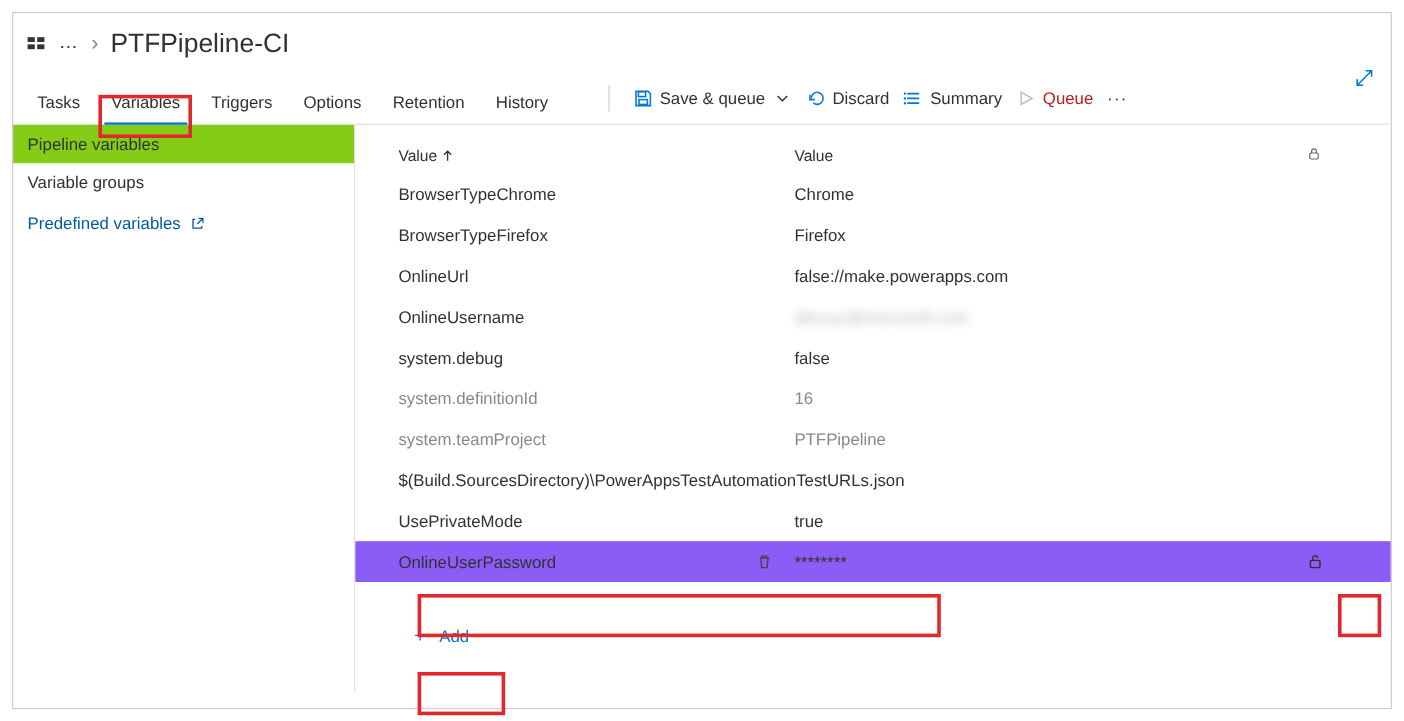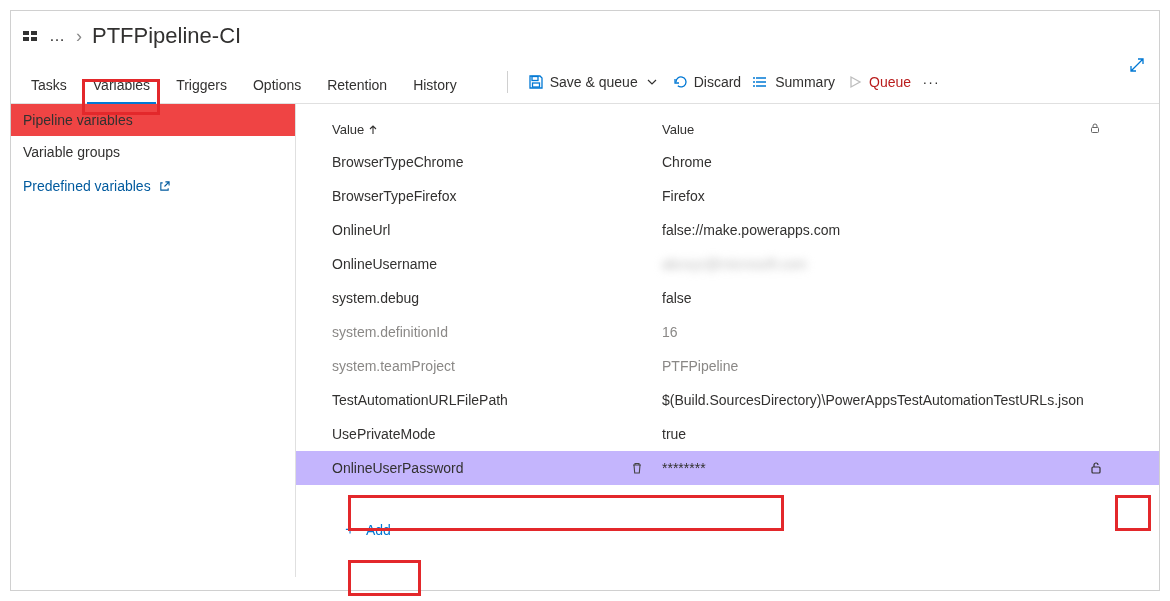--- a/index.html
+++ b/index.html
@@ -81,21 +81,21 @@
   .sidepanel {
     width: 285px;
     border-right: 1px solid #e0e0e0;
     padding-top:0;
   }
   .side-item {
     padding: 8px 12px;
     font-size: 14px;
     cursor:pointer;
   }
-  .side-item.active { background:#ef4444;padding-left:12px; }
+  .side-item.active { background:#84cc16;padding-left:12px; }
   .side-link { color:#005a9e; cursor:pointer; padding: 10px 12px; font-size:14px; display:inline-flex; align-items:center; gap:8px; }
 
   .main { flex:1; padding: 8px 0 0 0; overflow:hidden; position:relative; }
   .grid-header {
     display:flex;
     padding: 10px 30px 8px 36px;
     font-size:13px;
     color:#323130;
   }
   .col-name { width:330px; display:flex; align-items:center; gap:4px; }
@@ -107,21 +107,21 @@
     font-size:14px;
     align-items:center;
     min-height:34px;
   }
   .var-row .col-name { width:330px; color:#323130; }
   .var-row .col-value { flex:1; color:#323130; }
   .var-row.system .col-name,
   .var-row.system .col-value { color:#8a8886; }
   .var-row.blurred .col-value { color:#b8b8b8; filter: blur(4px); }
   .var-row.selected {
-    background:#c4b5fd;
+    background:#8b5cf6;
   }
   .var-row .del-icon { width:18px; margin-left:auto; margin-right:14px; color:#444; cursor:pointer; visibility:hidden; }
   .var-row.selected .del-icon { visibility:visible; }
   .var-row .lock-icon { width:40px; text-align:center; color:#444; cursor:pointer; }
 
   .add-row {
     display:inline-flex;
     align-items:center;
     gap:8px;
     color:#0078d4;
@@ -283,21 +283,20 @@
             <div class="col-name">system.definitionId</div>
             <div class="col-value">16</div>
             <div class="lock-icon"></div>
           </div>
           <div class="var-row system">
             <div class="col-name">system.teamProject</div>
             <div class="col-value">PTFPipeline</div>
             <div class="lock-icon"></div>
           </div>
           <div class="var-row">
-            <div class="col-name">TestAutomationURLFilePath</div>
             <div class="col-value">$(Build.SourcesDirectory)\PowerAppsTestAutomationTestURLs.json</div>
             <div class="lock-icon"></div>
           </div>
           <div class="var-row">
             <div class="col-name">UsePrivateMode</div>
             <div class="col-value">true</div>
             <div class="lock-icon"></div>
           </div>
           <div class="var-row selected">
             <div class="col-name">OnlineUserPassword<span class="del-icon">

